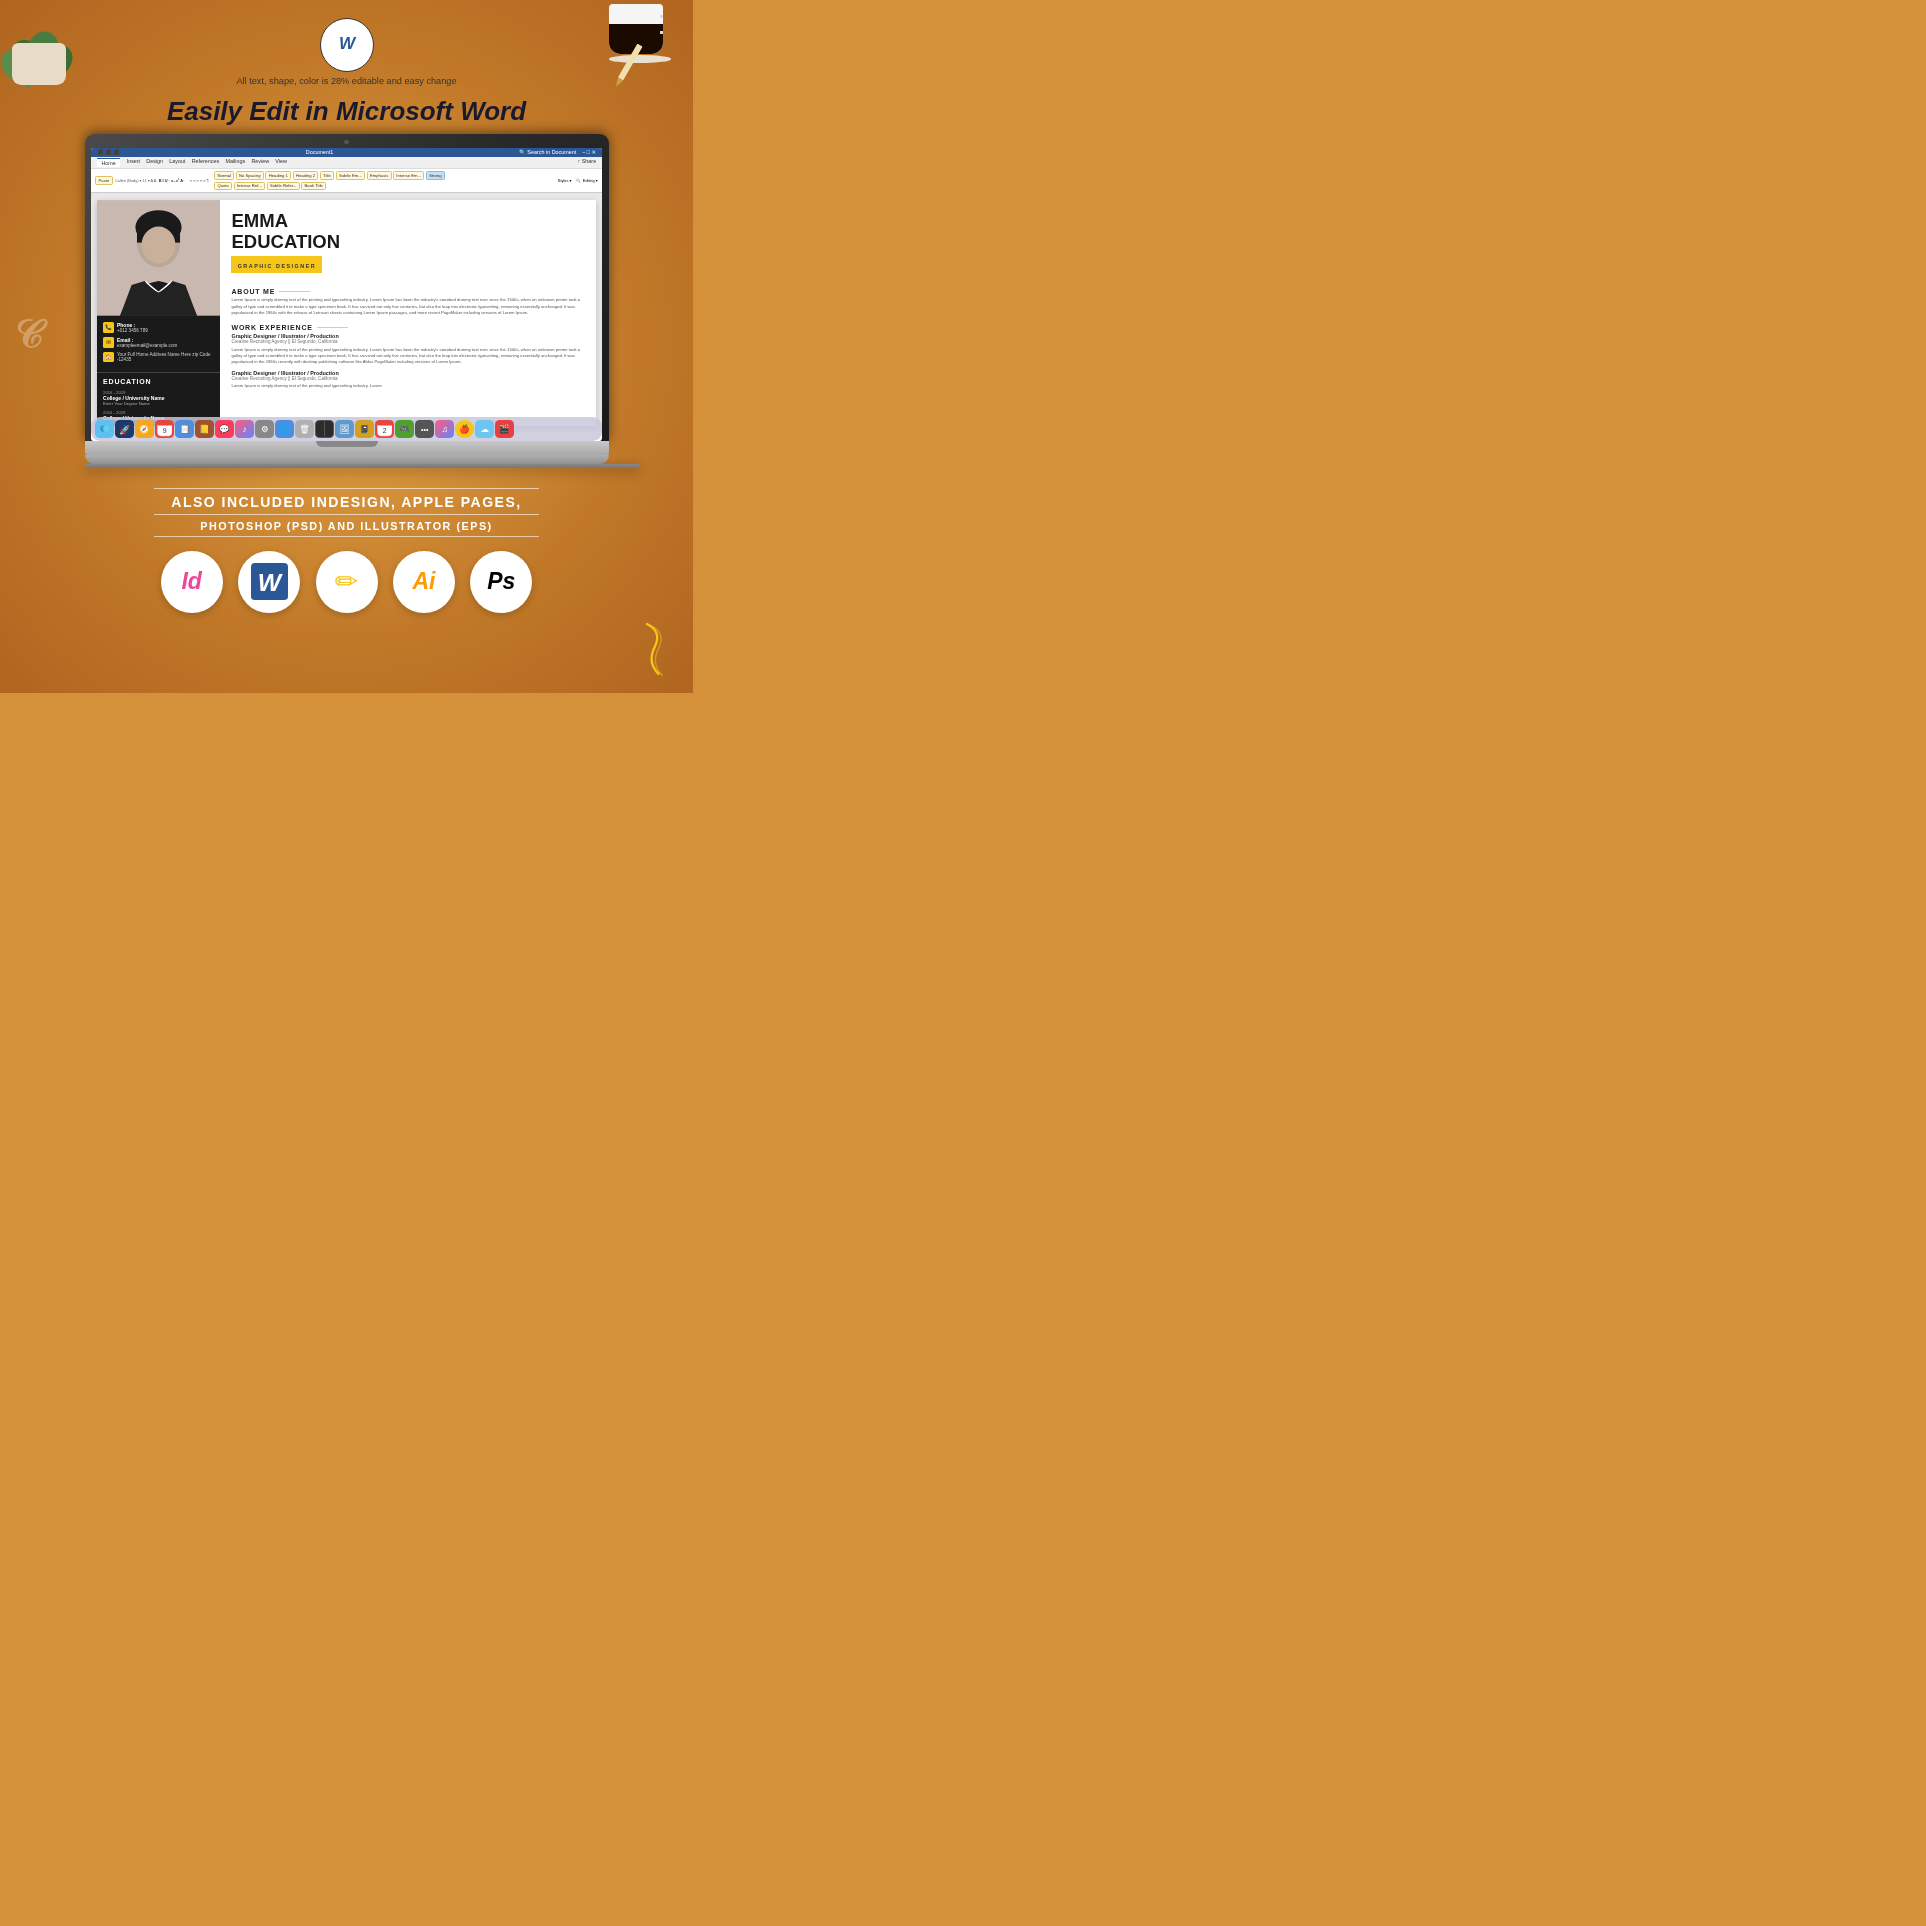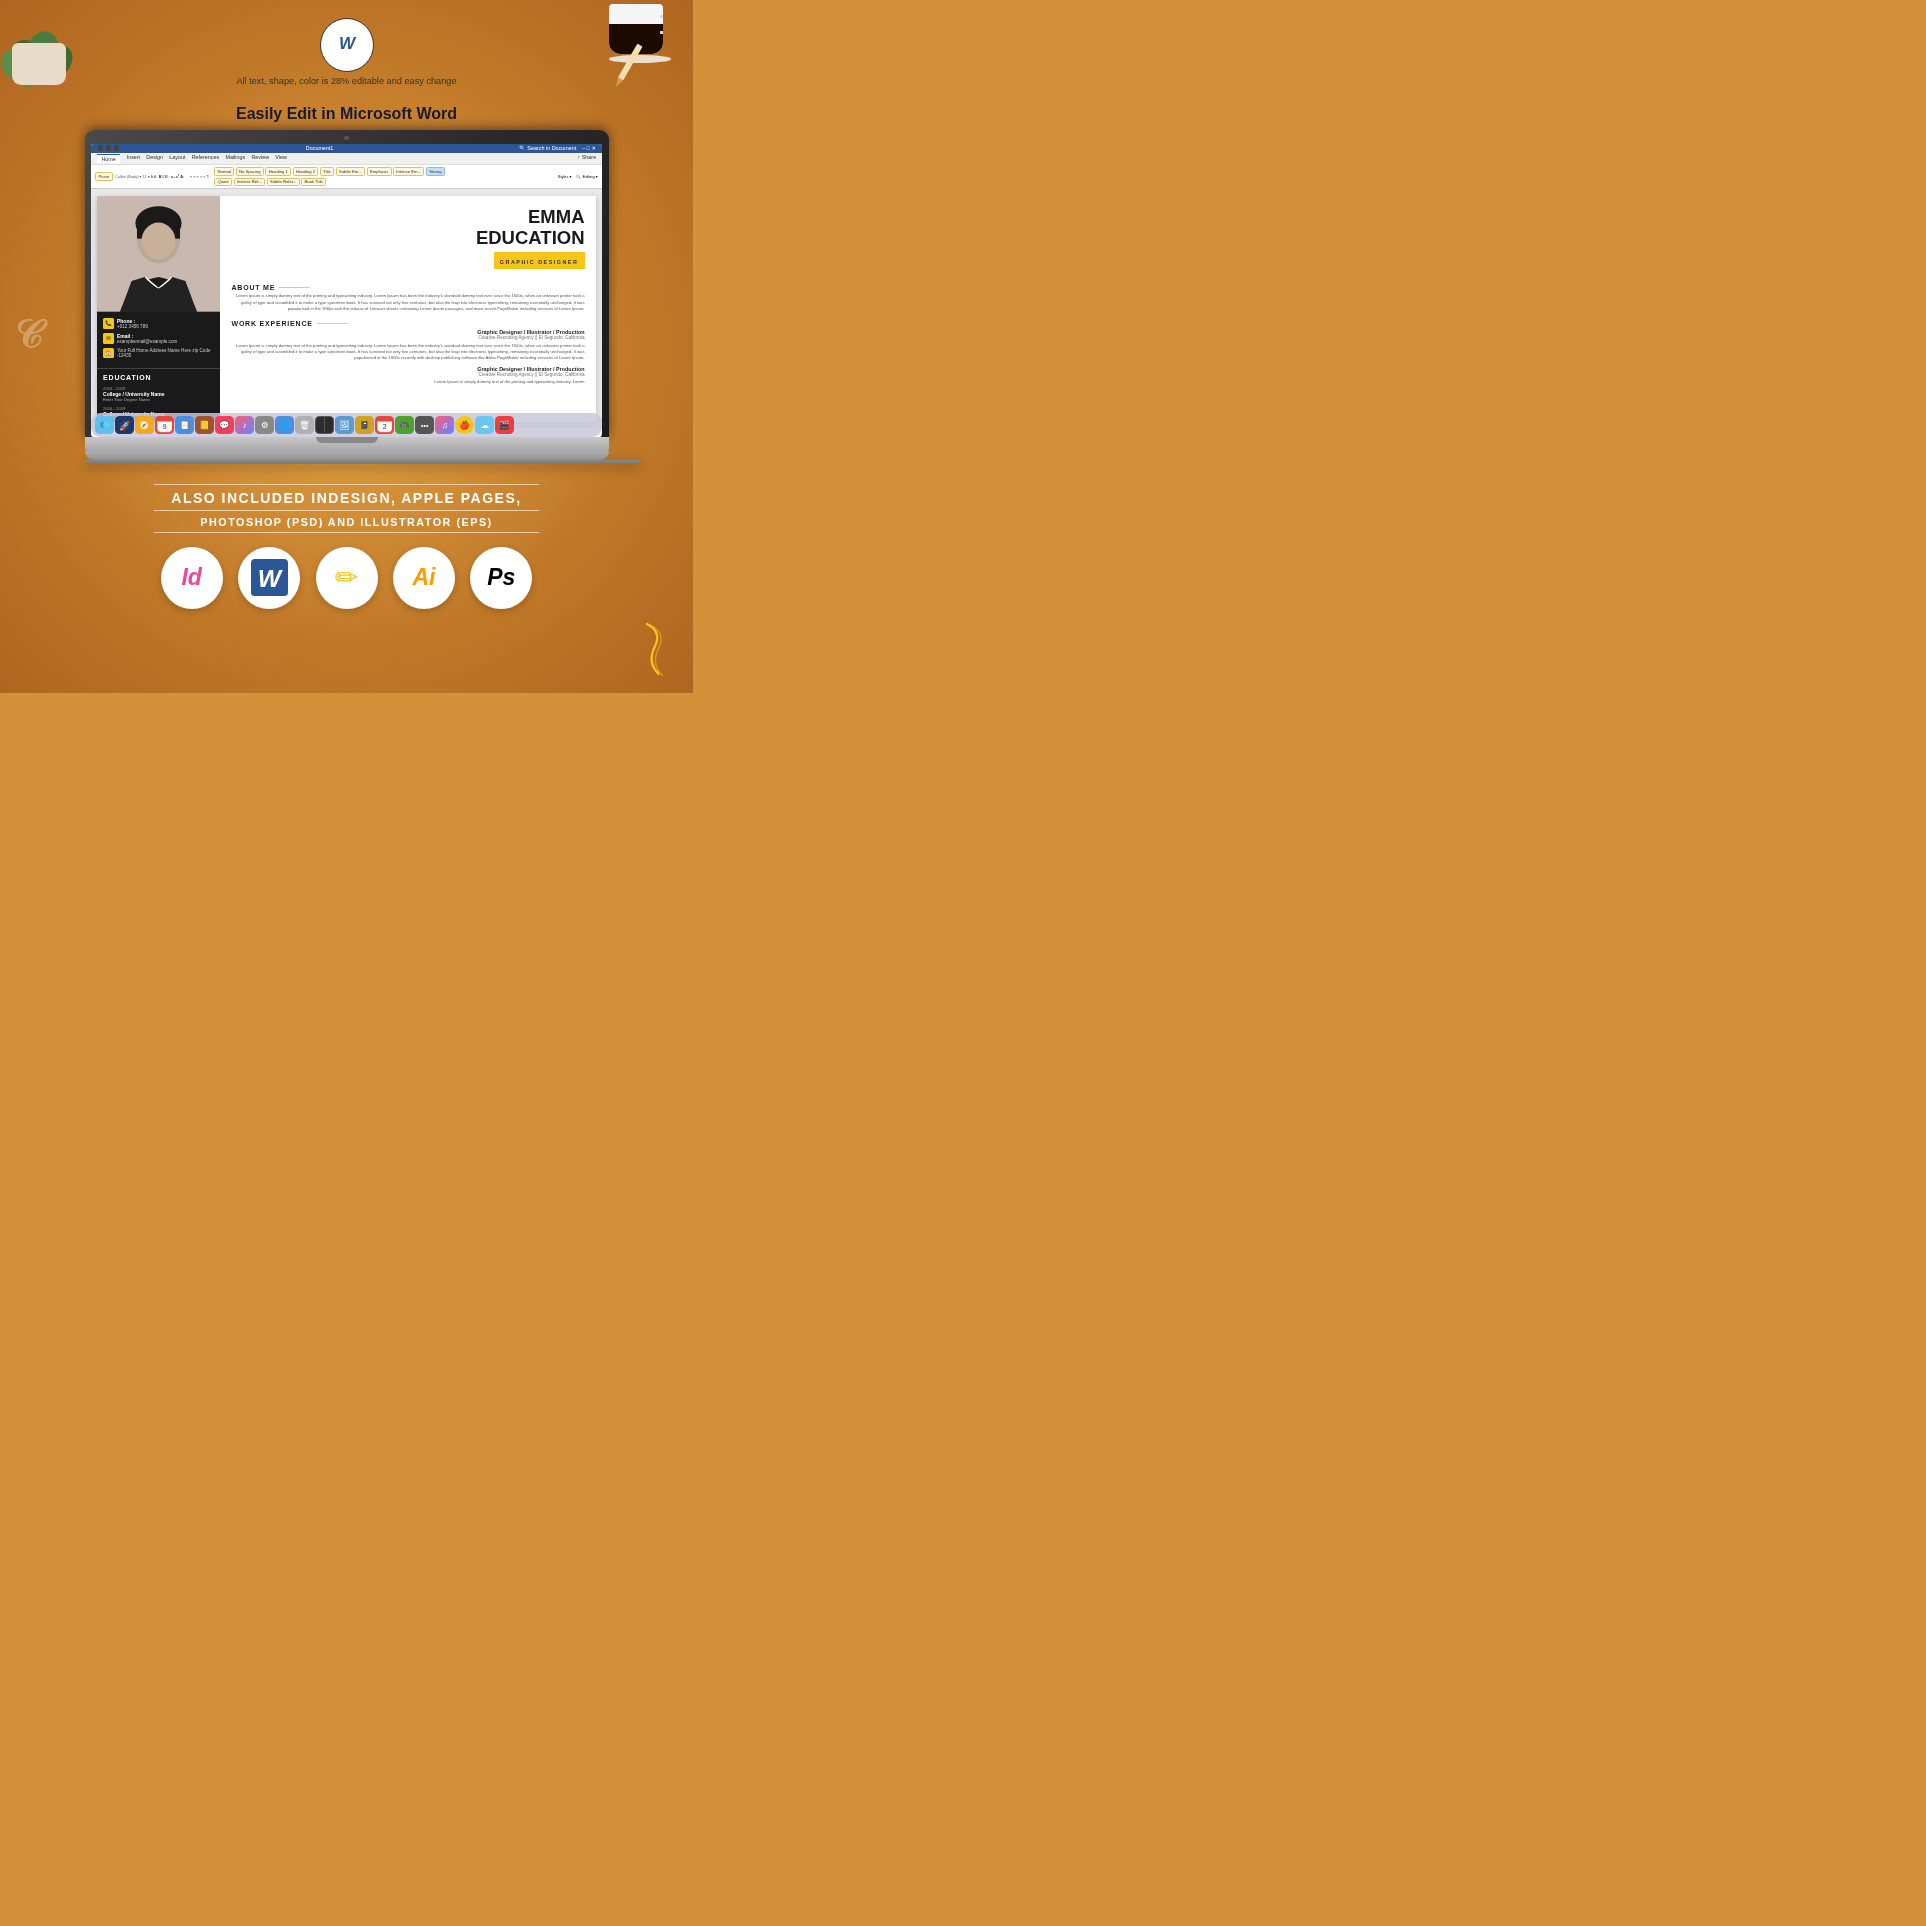--- a/index.html
+++ b/index.html
@@ -150,25 +150,26 @@
     }
 
     .subtitle-text {
       font-size: 9.2px;
       color: #333;
       margin-top: 4.6px;
       text-align: center;
     }
 
     .main-title {
-      font-size: 16px;
+      font-size: 26px;
       font-weight: 900;
       color: #1a1a2e;
       text-align: center;
-      margin-top: 19px;
+      margin-top: 10px;
+      font-style: italic;
     }
 
     
     .laptop-container {
       width: 524px;
       margin-top: 6.2px;
       position: relative;
     }
 
     .laptop-screen-outer {
@@ -342,21 +343,20 @@
 
     .edu-degree {
       font-size: 4.2px;
       color: #aaa;
     }
 
     
     .resume-main {
       flex: 1;
       padding: 11.6px 11.6px;
-      text-align: right;
     }
 
     .resume-name {
       font-size: 18.5px;
       font-weight: 900;
       color: #1a1a1a;
       line-height: 1.1;
       font-family: Arial, sans-serif;
     }
 

